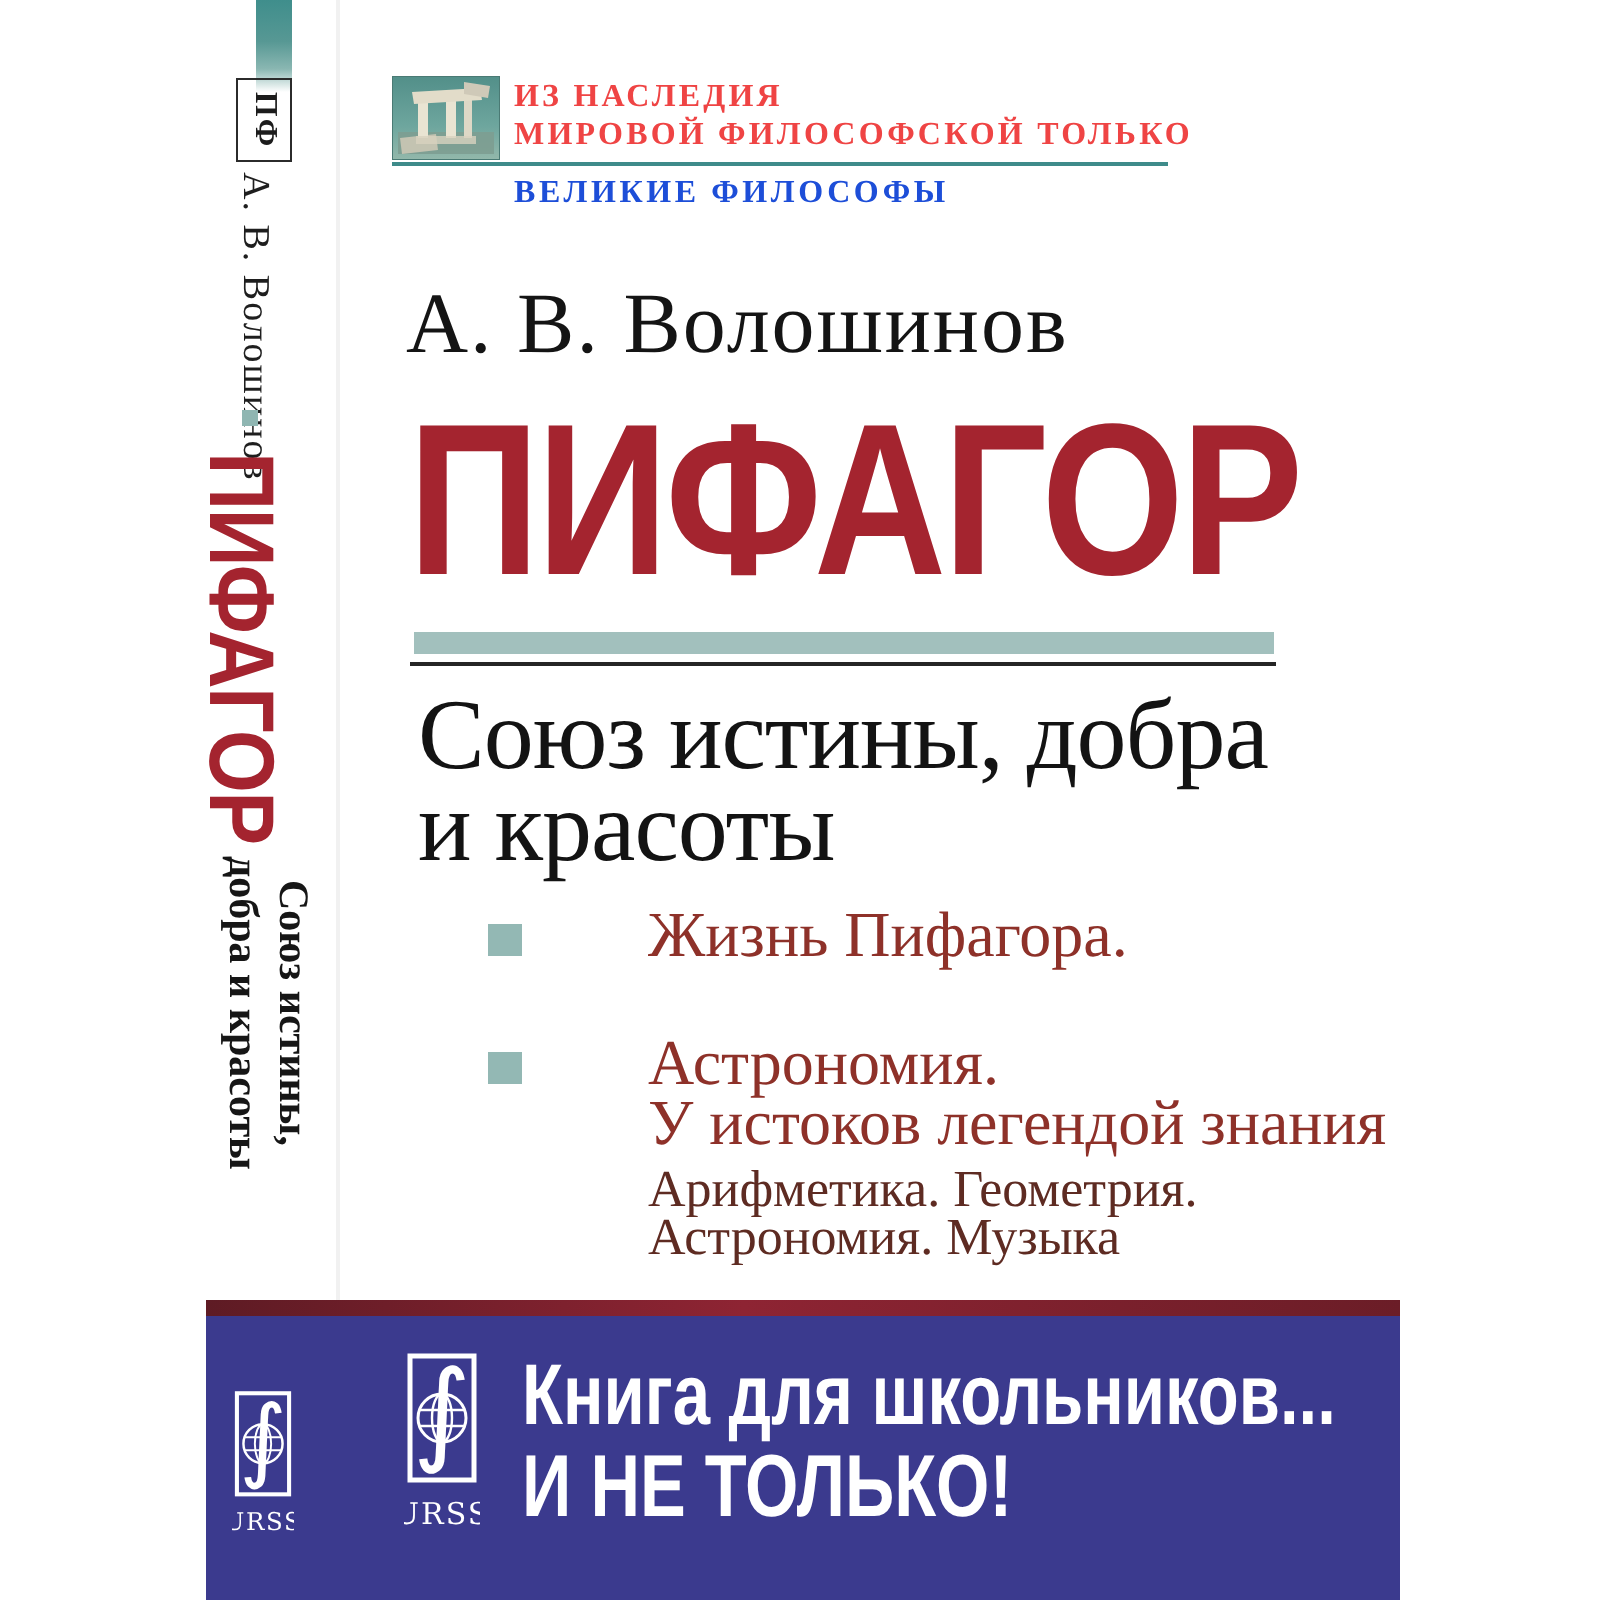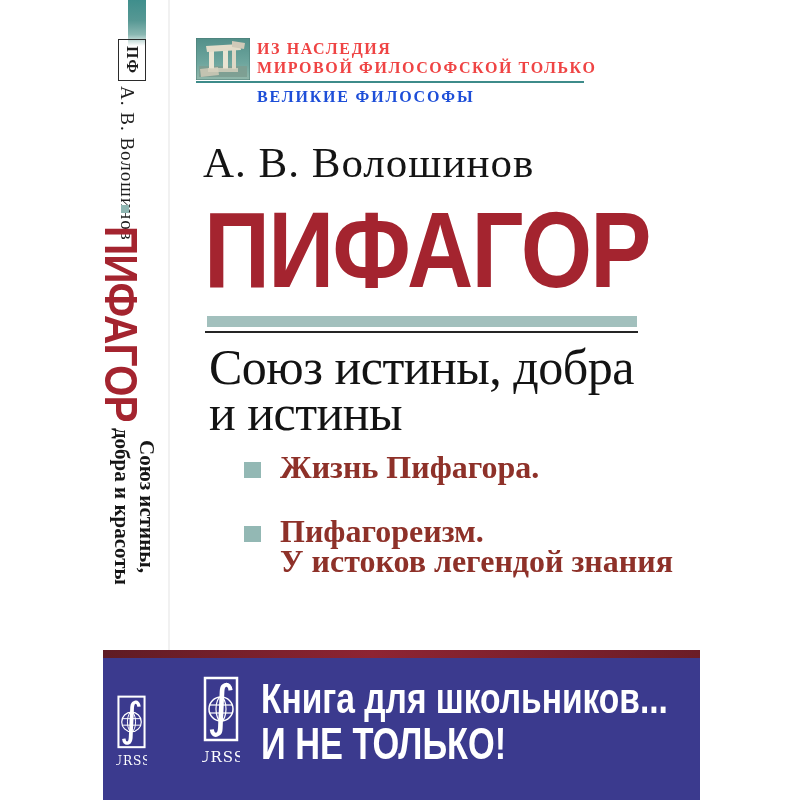--- a/index.html
+++ b/index.html
@@ -39,21 +39,21 @@
     transform:scaleX(0.85);transform-origin:left top;white-space:nowrap;}
   .teal-divider{left:207px;top:316px;width:430px;height:11px;background:#a2c0bd;}
   .thin-rule{left:205px;top:331px;width:433px;height:2px;background:#252525;}
   .cover-subtitle{left:209px;top:344px;font-size:50px;line-height:46px;font-weight:normal;
     color:#131313;letter-spacing:-0.5px;}
 
   
   .bullet-sq{width:17px;height:16px;background:#93b8b4;}
   .sq1{left:244px;top:462px;}
   .sq2{left:244px;top:526px;}
-  .bullet-text{font-weight:bold;font-size:32px;line-height:30px;color:#8e3129;}
+  .bullet-text{font-weight:normal;font-size:32px;line-height:30px;color:#8e3129;margin-left:44px;}
   .b1{left:280px;top:452px;}
   .b2{left:280px;top:516px;}
   .bullet-sub{margin-top:7px;font-size:26px;line-height:24px;color:#5e2b22;}
 
   
   .banner{left:103px;top:650px;width:597px;height:150px;background:#3b3a8e;}
   .banner-stripe{position:absolute;left:0;top:0;width:100%;height:8px;
     background:linear-gradient(90deg,#5e1b24 0%,#8e2433 45%,#6b1d27 100%);}
   .urss-small{position:absolute;left:13px;top:45px;width:31px;height:75px;}
   .urss-large{position:absolute;left:99px;top:26px;width:38px;height:92px;}
@@ -118,32 +118,36 @@
 
   <div class="abs cover-author">А. В. Волошинов</div>
 
   <div class="abs cover-title">ПИФАГОР</div>
 
   <div class="abs teal-divider"></div>
   <div class="abs thin-rule"></div>
 
   <div class="abs cover-subtitle">
     <div>Союз истины, добра</div>
-    <div>и истины</div>
+    <div>и красоты</div>
   </div>
 
   <div class="abs bullet-sq sq1"></div>
   <div class="abs bullet-text b1">
     <div>Жизнь Пифагора.</div>
   </div>
 
   <div class="abs bullet-sq sq2"></div>
   <div class="abs bullet-text b2">
-    <div>Пифагореизм.</div>
+    <div>Астрономия.</div>
     <div>У истоков легендой знания</div>
+    <div class="bullet-sub">
+      <div>Арифметика. Геометрия.</div>
+      <div>Астрономия. Музыка</div>
+    </div>
   </div>
 
   <div class="abs banner">
     <div class="banner-stripe"></div>
 
     <svg class="urss-small" viewBox="0 0 38 92">
       <rect x="3" y="2" width="32" height="62" fill="none" stroke="#ffffff" stroke-width="2.5"></rect>
       <circle cx="19" cy="33" r="12" fill="none" stroke="#ffffff" stroke-width="1.5"></circle>
       <ellipse cx="19" cy="33" rx="5" ry="12" fill="none" stroke="#ffffff" stroke-width="1.2"></ellipse>
       <line x1="8" y1="29" x2="30" y2="29" stroke="#ffffff" stroke-width="1.2"></line>

